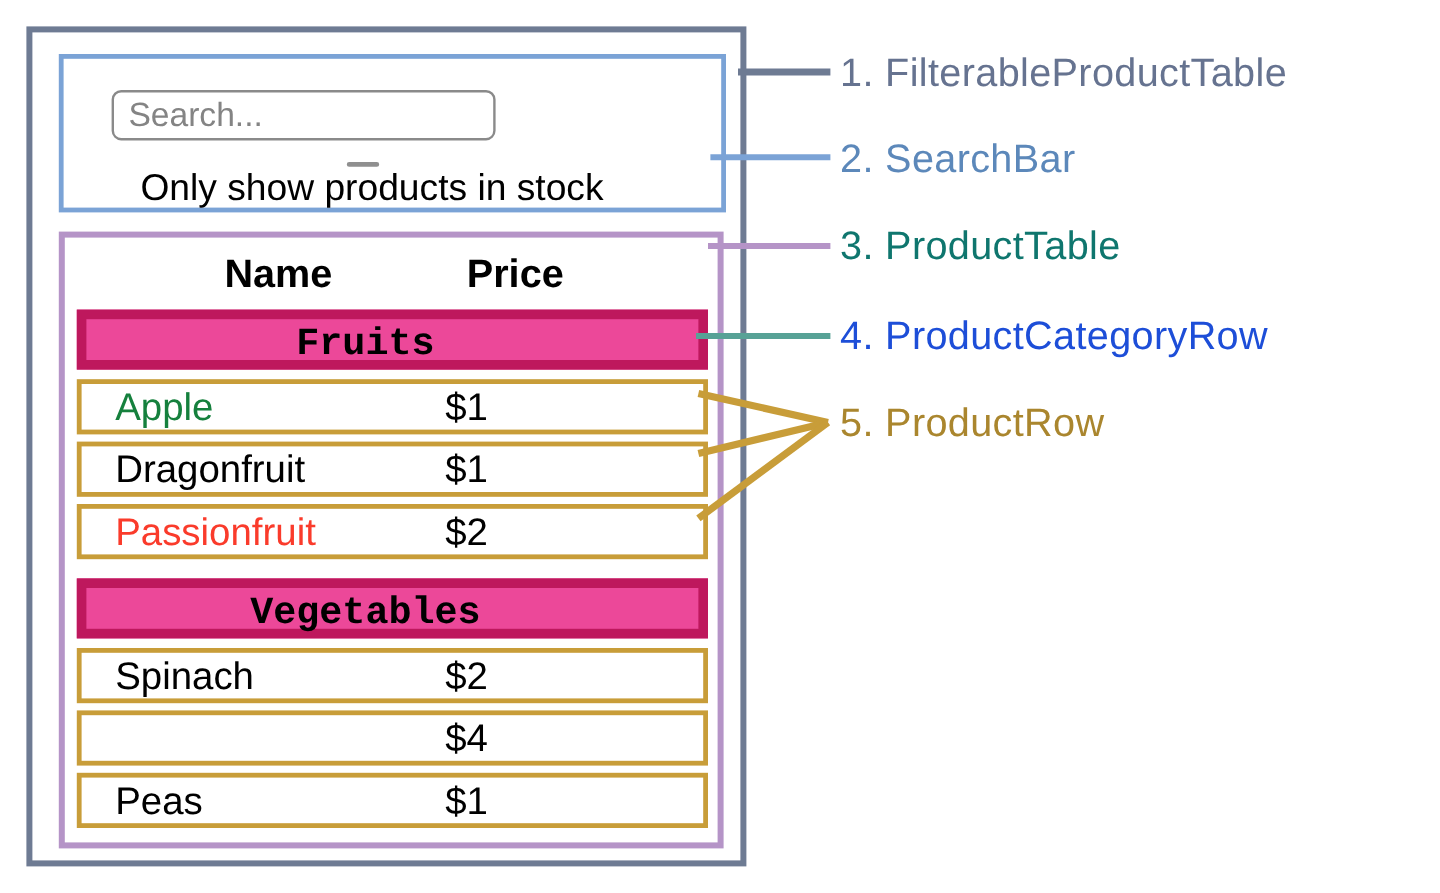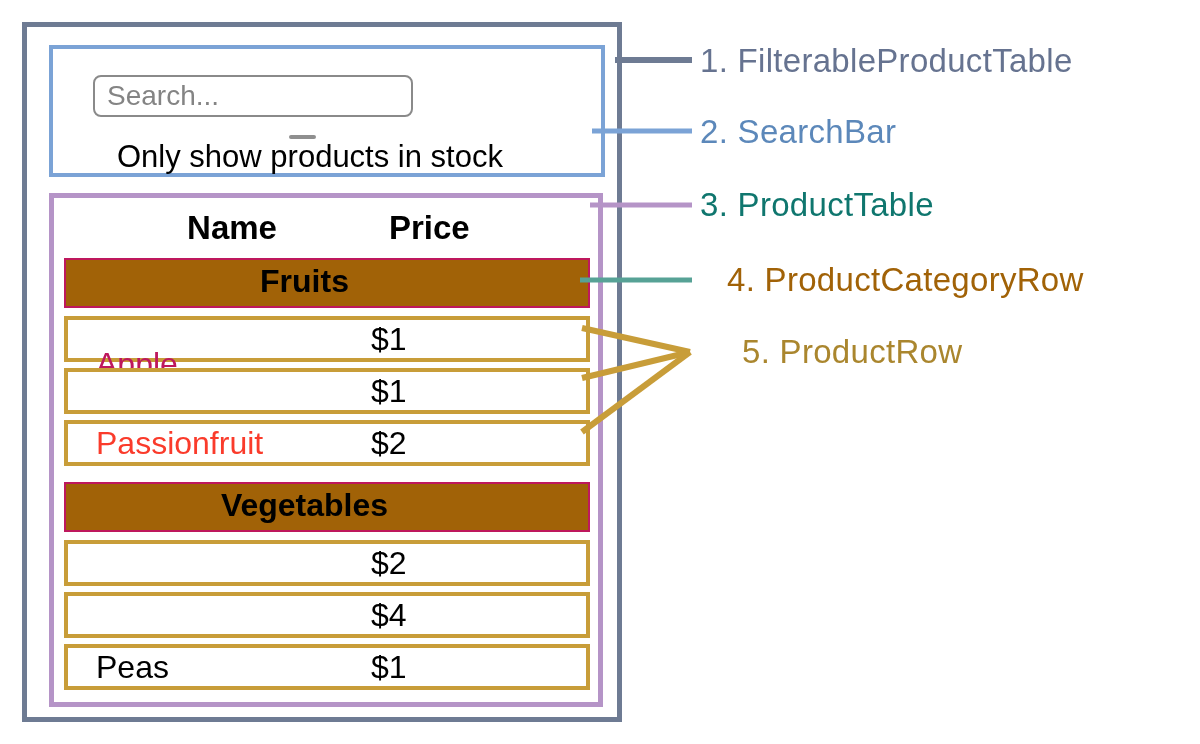--- a/index.html
+++ b/index.html
@@ -43,21 +43,21 @@
     border:5px solid #b594c7;
   }
 
   .thead { position:relative; margin-top:10px; height:40px;padding-left:42px; }
   .th { position:absolute; font-size:33px; font-weight:bold; color:#000; line-height:40px; }
   .th.name { left:58px; width:240px; text-align:center; }
   .th.price { left:335px; }
 
   .category {
     position:relative; margin:10px 0 0 10px; width:526px; height:50px;
-    border:2px solid #be185d; background:#a16207;
+    border:8px solid #be185d; background:#ec4899;font-family:Liberation Mono, monospace;
   }
   .category .cat-label {
     position:absolute; left:0; right:45px; top:0; bottom:0;
     text-align:center; font-size:32px; font-weight:bold; line-height:42px; color:#000;
   }
   .category.veg { margin-top:16px; }
 
   .prow {
     position:relative; margin:6px 0 0 10px; width:526px; height:46px;
     border:4px solid #c89d39; background:#fff;
@@ -72,21 +72,21 @@
 
   
   .legend-item {
     position:absolute; left:700px; height:40px; line-height:40px;
     font-size:33px; letter-spacing:0.3px; white-space:nowrap;
   }
   .li1 { top:41px; }
   .li2 { top:112px; }
   .li3 { top:185px; }
   .li4 { top:260px; }
-  .li5 { top:332px;margin-left:42px; }
+  .li5 { top:332px; }
 </style>
 </head>
 <body>
 
 <div class="canvas">
 
   <div class="box outer">
 
     <div class="box searchbar" style="left:22px; top:18px;padding-left:12px;">
       <input class="search-input" type="text" placeholder="Search..." style="">
@@ -101,36 +101,38 @@
       <div class="thead">
         <span class="th name">Name</span>
         <span class="th price">Price</span>
       </div>
 
       <div class="category">
         <span class="cat-label">Fruits</span>
       </div>
 
       <div class="prow first">
-        <span class="cell name" style="color: #be185d; margin-top: 25px;">Apple</span>
+        <span class="cell name" style="color: #15803d;">Apple</span>
         <span class="cell price">$1</span>
       </div>
       <div class="prow">
+        <span class="cell name" style="color: rgb(0, 0, 0);">Dragonfruit</span>
         <span class="cell price">$1</span>
       </div>
       <div class="prow">
         <span class="cell name" style="color: rgb(250, 59, 43); text-align: right;">Passionfruit</span>
         <span class="cell price">$2</span>
       </div>
 
       <div class="category veg">
         <span class="cat-label">Vegetables</span>
       </div>
 
       <div class="prow first">
+        <span class="cell name" style="color: rgb(0, 0, 0);">Spinach</span>
         <span class="cell price">$2</span>
       </div>
       <div class="prow">
         <span class="cell price">$4</span>
       </div>
       <div class="prow">
         <span class="cell name" style="color: rgb(0, 0, 0);">Peas</span>
         <span class="cell price">$1</span>
       </div>
 
@@ -144,17 +146,17 @@
     <line x1="580" y1="280" x2="692" y2="280" stroke="#57a296" stroke-width="5"></line>
     <line x1="582" y1="328" x2="690" y2="352" stroke="#c89d39" stroke-width="6"></line>
     <line x1="582" y1="378" x2="690" y2="352" stroke="#c89d39" stroke-width="6"></line>
     <line x1="582" y1="432" x2="690" y2="352" stroke="#c89d39" stroke-width="6"></line>
   </svg>
 
   <div>
     <div class="legend-item li1" style="color: rgb(102, 115, 144);">1. FilterableProductTable</div>
     <div class="legend-item li2" style="color: rgb(92, 136, 186);">2. SearchBar</div>
     <div class="legend-item li3" style="color: #0f766e;">3. ProductTable</div>
-    <div class="legend-item li4" style="color: #a16207; margin-left: 27px;">4. ProductCategoryRow</div>
+    <div class="legend-item li4" style="color: #1d4ed8;">4. ProductCategoryRow</div>
     <div class="legend-item li5" style="color: rgb(170, 134, 46);">5. ProductRow</div>
   </div>
 
 </div>
 
 </body></html>

